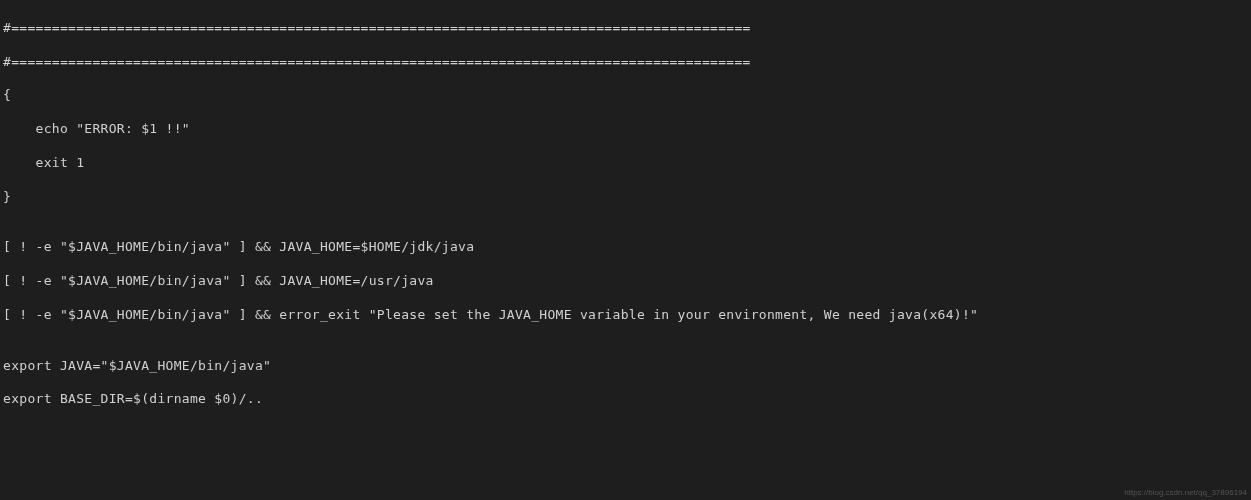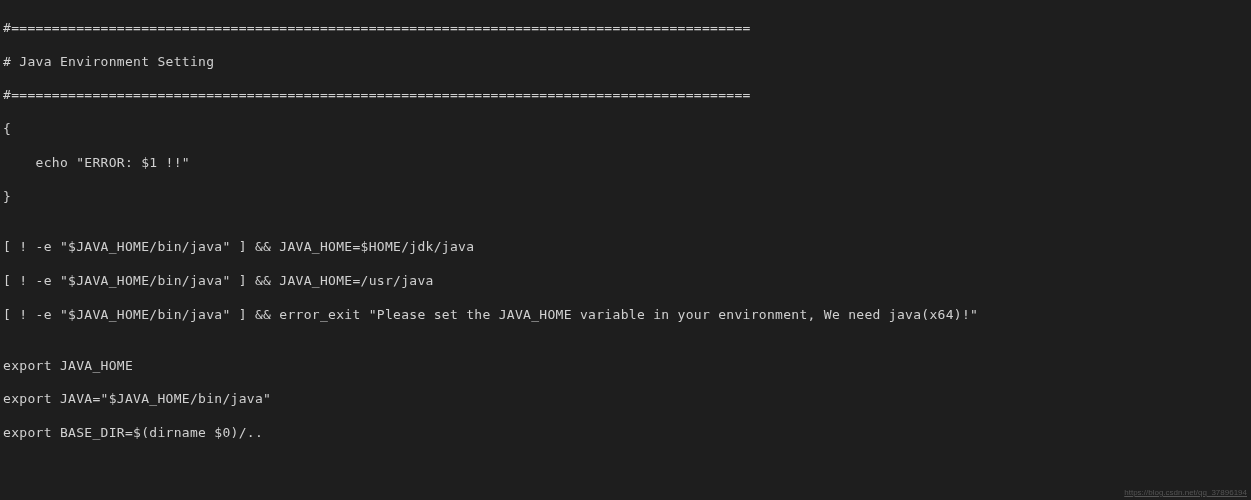--- a/index.html
+++ b/index.html
@@ -27,39 +27,37 @@
       display: block;
       padding: 0 3px;
     }
     .watermark {
       position: absolute;
       bottom: 2px;
       right: 4px;
       font-size: 8px;
       color: #555;
       font-family: Arial, sans-serif;
-      text-decoration: underline;
     }
   </style>
 </head>
 <body>
 
 <div class="terminal">
 <span class="line">#===========================================================================================</span>
-<span class="line"># Java Environment Setting</span>
 <span class="line">#===========================================================================================</span>
 <span class="line">{</span>
 <span class="line">    echo "ERROR: $1 !!"</span>
+<span class="line">    exit 1</span>
 <span class="line">}</span>
 <span class="line"></span>
 <span class="line">[ ! -e "$JAVA_HOME/bin/java" ] &amp;&amp; JAVA_HOME=$HOME/jdk/java</span>
 <span class="line">[ ! -e "$JAVA_HOME/bin/java" ] &amp;&amp; JAVA_HOME=/usr/java</span>
 <span class="line">[ ! -e "$JAVA_HOME/bin/java" ] &amp;&amp; error_exit "Please set the JAVA_HOME variable in your environment, We need java(x64)!"</span>
 <span class="line"></span>
-<span class="line">export JAVA_HOME</span>
 <span class="line">export JAVA="$JAVA_HOME/bin/java"</span>
 <span class="line">export BASE_DIR=$(dirname $0)/..</span>
 
 <span class="line"></span>
 
 
 
 
 
 

